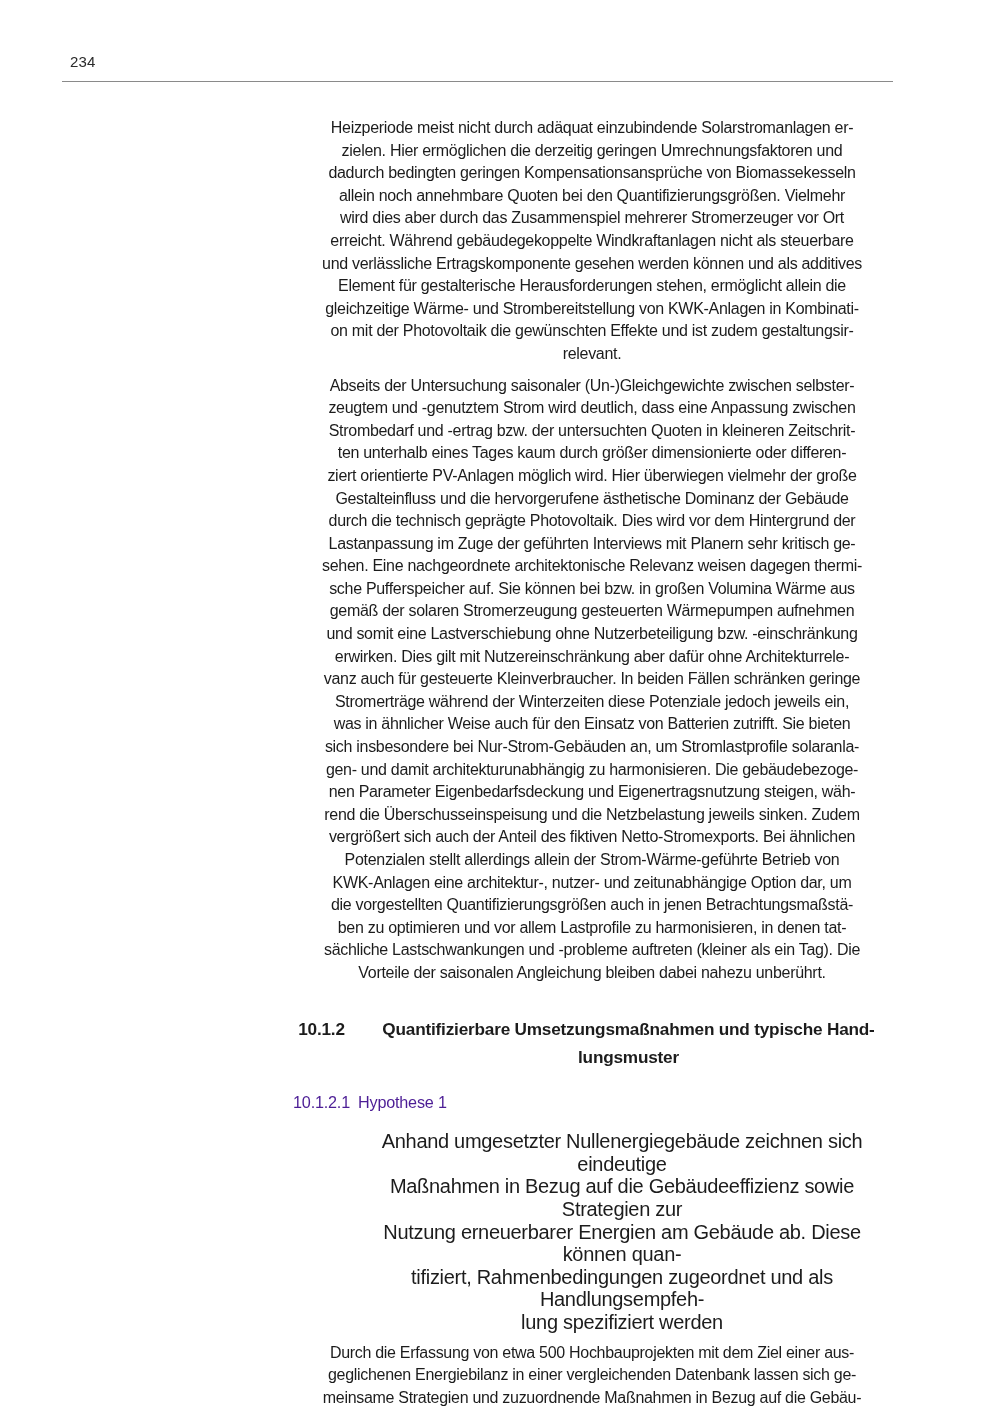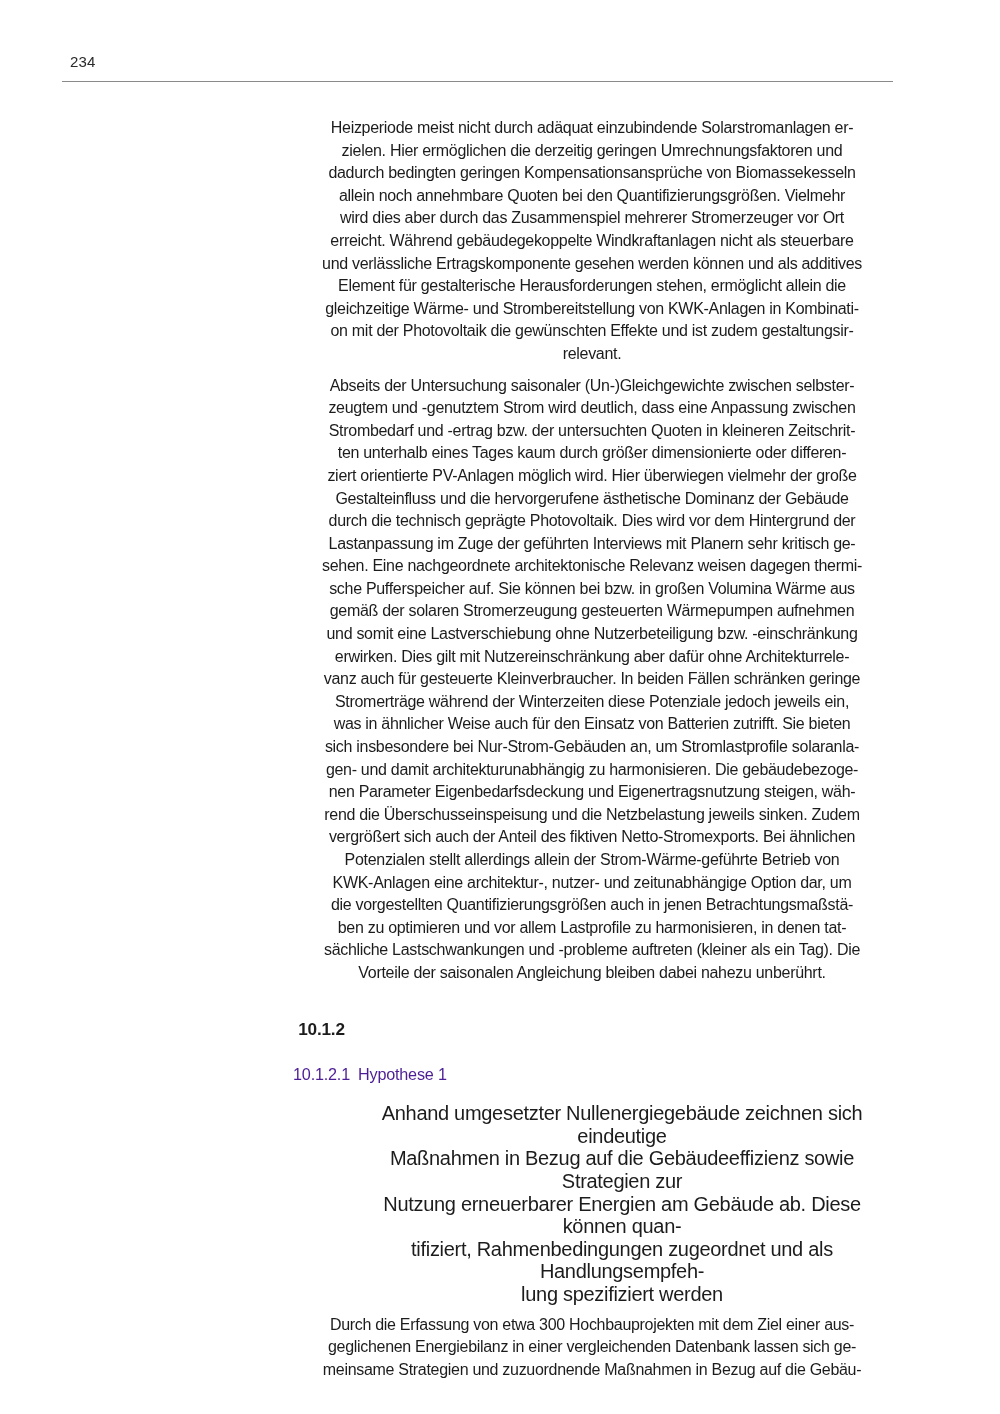--- a/index.html
+++ b/index.html
@@ -128,30 +128,32 @@
 vergrößert sich auch der Anteil des fiktiven Netto-Stromexports. Bei ähnlichen
 Potenzialen stellt allerdings allein der Strom-Wärme-geführte Betrieb von
 KWK-Anlagen eine architektur-, nutzer- und zeitunabhängige Option dar, um
 die vorgestellten Quantifizierungsgrößen auch in jenen Betrachtungsmaßstä-
 ben zu optimieren und vor allem Lastprofile zu harmonisieren, in denen tat-
 sächliche Lastschwankungen und -probleme auftreten (kleiner als ein Tag). Die
 Vorteile der saisonalen Angleichung bleiben dabei nahezu unberührt.</p>
 
   <div class="section-heading">
     <span class="h-num">10.1.2</span>
+    <span class="h-title">Quantifizierbare Umsetzungsmaßnahmen und typische Hand-
+lungsmuster</span>
   </div>
 
   <div class="subsection-heading">
     <span class="h-num">10.1.2.1</span>
     <span class="h-title">Hypothese 1</span>
   </div>
 
   <div class="block-quote">Anhand umgesetzter Nullenergiegebäude zeichnen sich eindeutige
 Maßnahmen in Bezug auf die Gebäudeeffizienz sowie Strategien zur
 Nutzung erneuerbarer Energien am Gebäude ab. Diese können quan-
 tifiziert, Rahmenbedingungen zugeordnet und als Handlungsempfeh-
 lung spezifiziert werden</div>
 
-  <p class="body-par">Durch die Erfassung von etwa 300 Hochbauprojekten mit dem Ziel einer aus-
+  <p class="body-par">Durch die Erfassung von etwa 500 Hochbauprojekten mit dem Ziel einer aus-
 geglichenen Energiebilanz in einer vergleichenden Datenbank lassen sich ge-
 meinsame Strategien und zuzuordnende Maßnahmen in Bezug auf die Gebäu-</p>
 
 </div>
 
 </body></html>

